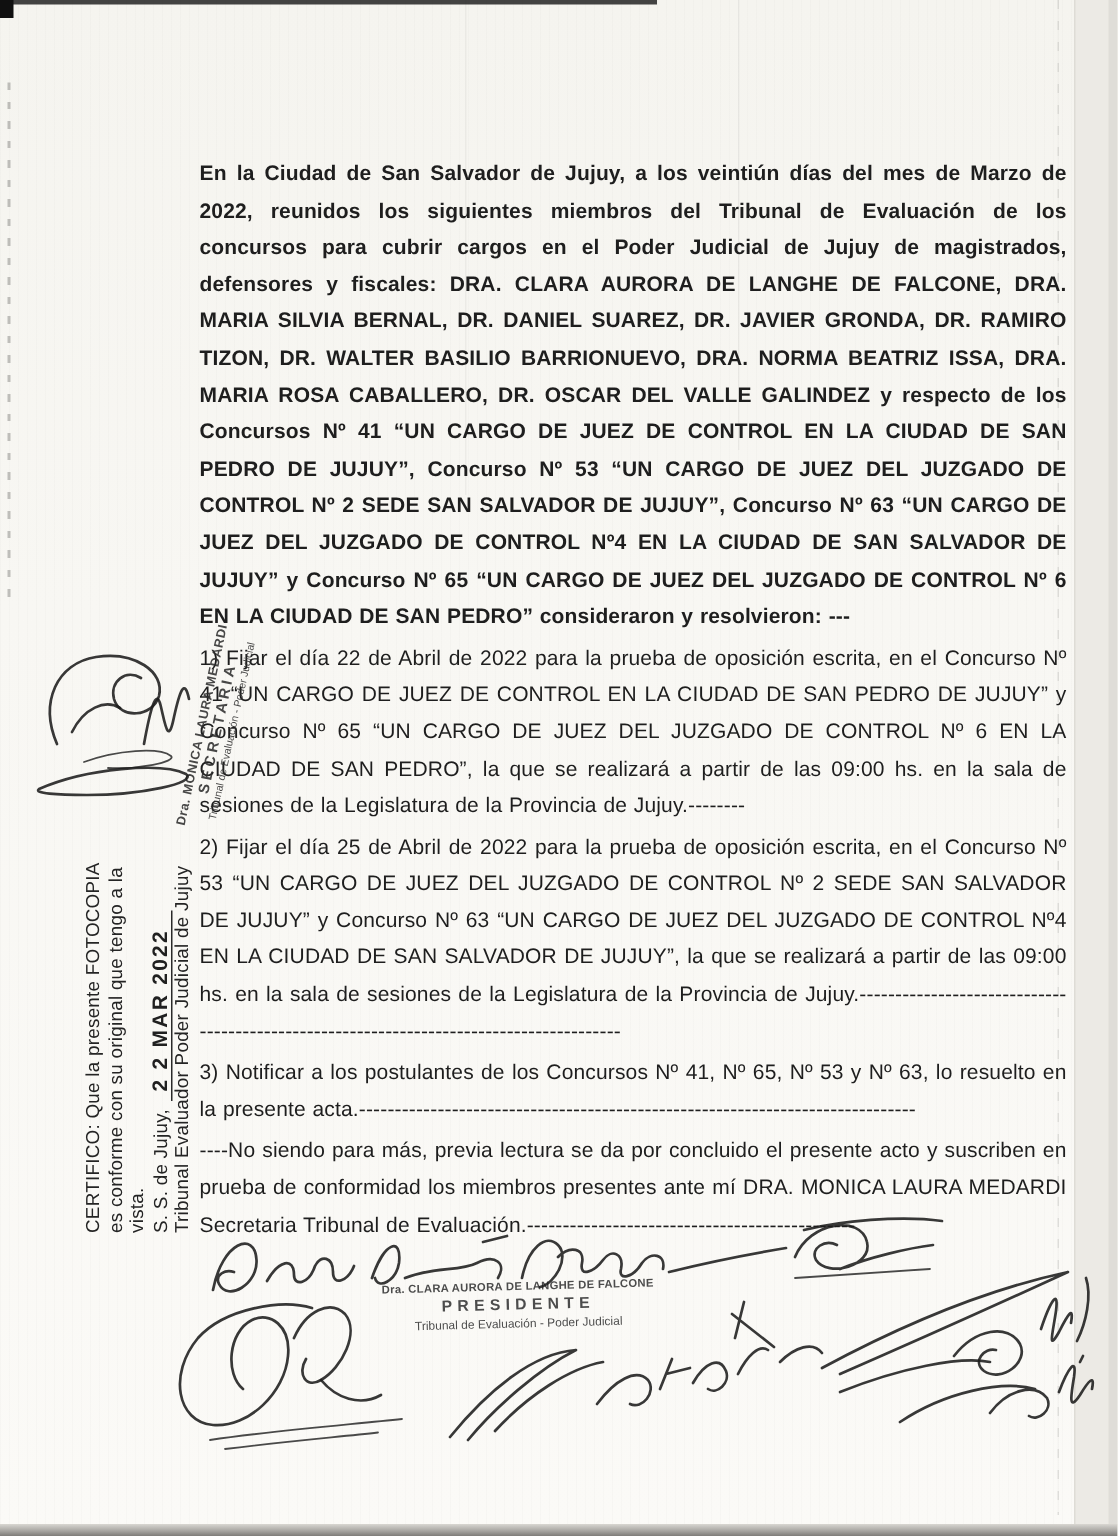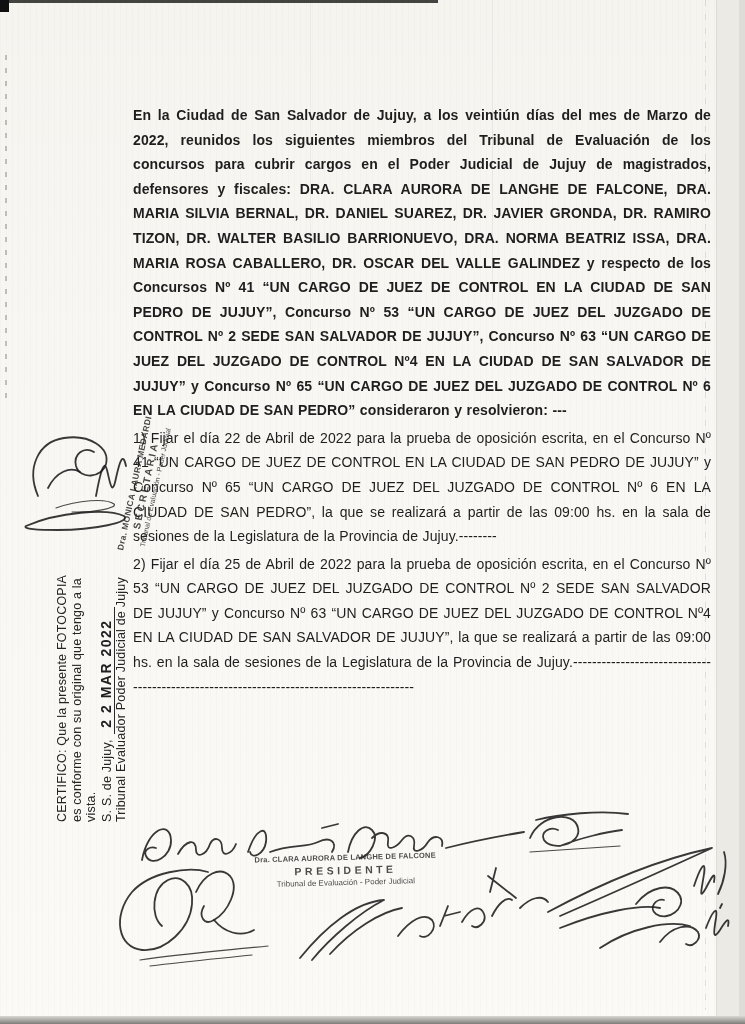--- a/index.html
+++ b/index.html
@@ -81,20 +81,22 @@
   <div class="streak s2"></div>
   <div class="edge-right-line"></div>
   <div class="right-band"></div>
   <div class="right-band-inner"></div>
   <div class="edge-bottom"></div>
 
   <div class="doc-text">
     <p>En la Ciudad de San Salvador de Jujuy, a los veintiún días del mes de Marzo de 2022, reunidos los siguientes miembros del Tribunal de Evaluación de los concursos para cubrir cargos en el Poder Judicial de Jujuy de magistrados, defensores y fiscales: DRA. CLARA AURORA DE LANGHE DE FALCONE, DRA. MARIA SILVIA BERNAL, DR. DANIEL SUAREZ, DR. JAVIER GRONDA, DR. RAMIRO TIZON, DR. WALTER BASILIO BARRIONUEVO, DRA. NORMA BEATRIZ ISSA, DRA. MARIA ROSA CABALLERO, DR. OSCAR DEL VALLE GALINDEZ y respecto de los Concursos Nº 41 “UN CARGO DE JUEZ DE CONTROL EN LA CIUDAD DE SAN PEDRO DE JUJUY”, Concurso Nº 53 “UN CARGO DE JUEZ DEL JUZGADO DE CONTROL Nº 2 SEDE SAN SALVADOR DE JUJUY”, Concurso Nº 63 “UN CARGO DE JUEZ DEL JUZGADO DE CONTROL Nº4 EN LA CIUDAD DE SAN SALVADOR DE JUJUY” y Concurso Nº 65 “UN CARGO DE JUEZ DEL JUZGADO DE CONTROL Nº 6 EN LA CIUDAD DE SAN PEDRO” consideraron y resolvieron: ---</p>
     <p>1) Fijar el día 22 de Abril de 2022 para la prueba de oposición escrita, en el Concurso Nº 41 “UN CARGO DE JUEZ DE CONTROL EN LA CIUDAD DE SAN PEDRO DE JUJUY” y Concurso Nº 65 “UN CARGO DE JUEZ DEL JUZGADO DE CONTROL Nº 6 EN LA CIUDAD DE SAN PEDRO”, la que se realizará a partir de las 09:00 hs. en la sala de sesiones de la Legislatura de la Provincia de Jujuy.--------</p>
     <p>2) Fijar el día 25 de Abril de 2022 para la prueba de oposición escrita, en el Concurso Nº 53 “UN CARGO DE JUEZ DEL JUZGADO DE CONTROL Nº 2 SEDE SAN SALVADOR DE JUJUY” y Concurso Nº 63 “UN CARGO DE JUEZ DEL JUZGADO DE CONTROL Nº4 EN LA CIUDAD DE SAN SALVADOR DE JUJUY”, la que se realizará a partir de las 09:00 hs. en la sala de sesiones de la Legislatura de la Provincia de Jujuy.----------------------------------------------------------------------------------------</p>
+    <p>3) Notificar a los postulantes de los Concursos Nº 41, Nº 65, Nº 53 y Nº 63, lo resuelto en la presente acta.------------------------------------------------------------------------------</p>
+    <p>----No siendo para más, previa lectura se da por concluido el presente acto y suscriben en prueba de conformidad los miembros presentes ante mí DRA. MONICA LAURA MEDARDI Secretaria Tribunal de Evaluación.----------------------------------------------</p>
   </div>
 
   <div class="cert-block">
     <span class="cert-line">CERTIFICO: Que la presente FOTOCOPIA</span>
     <span class="cert-line">es conforme con su original  que tengo a la</span>
     <span class="cert-line">vista.</span>
     <span class="cert-line">
       <span>S. S. de Jujuy,</span>
       <span class="date-underline"><span class="date-stamp">2 2 MAR 2022</span></span>
     </span>

